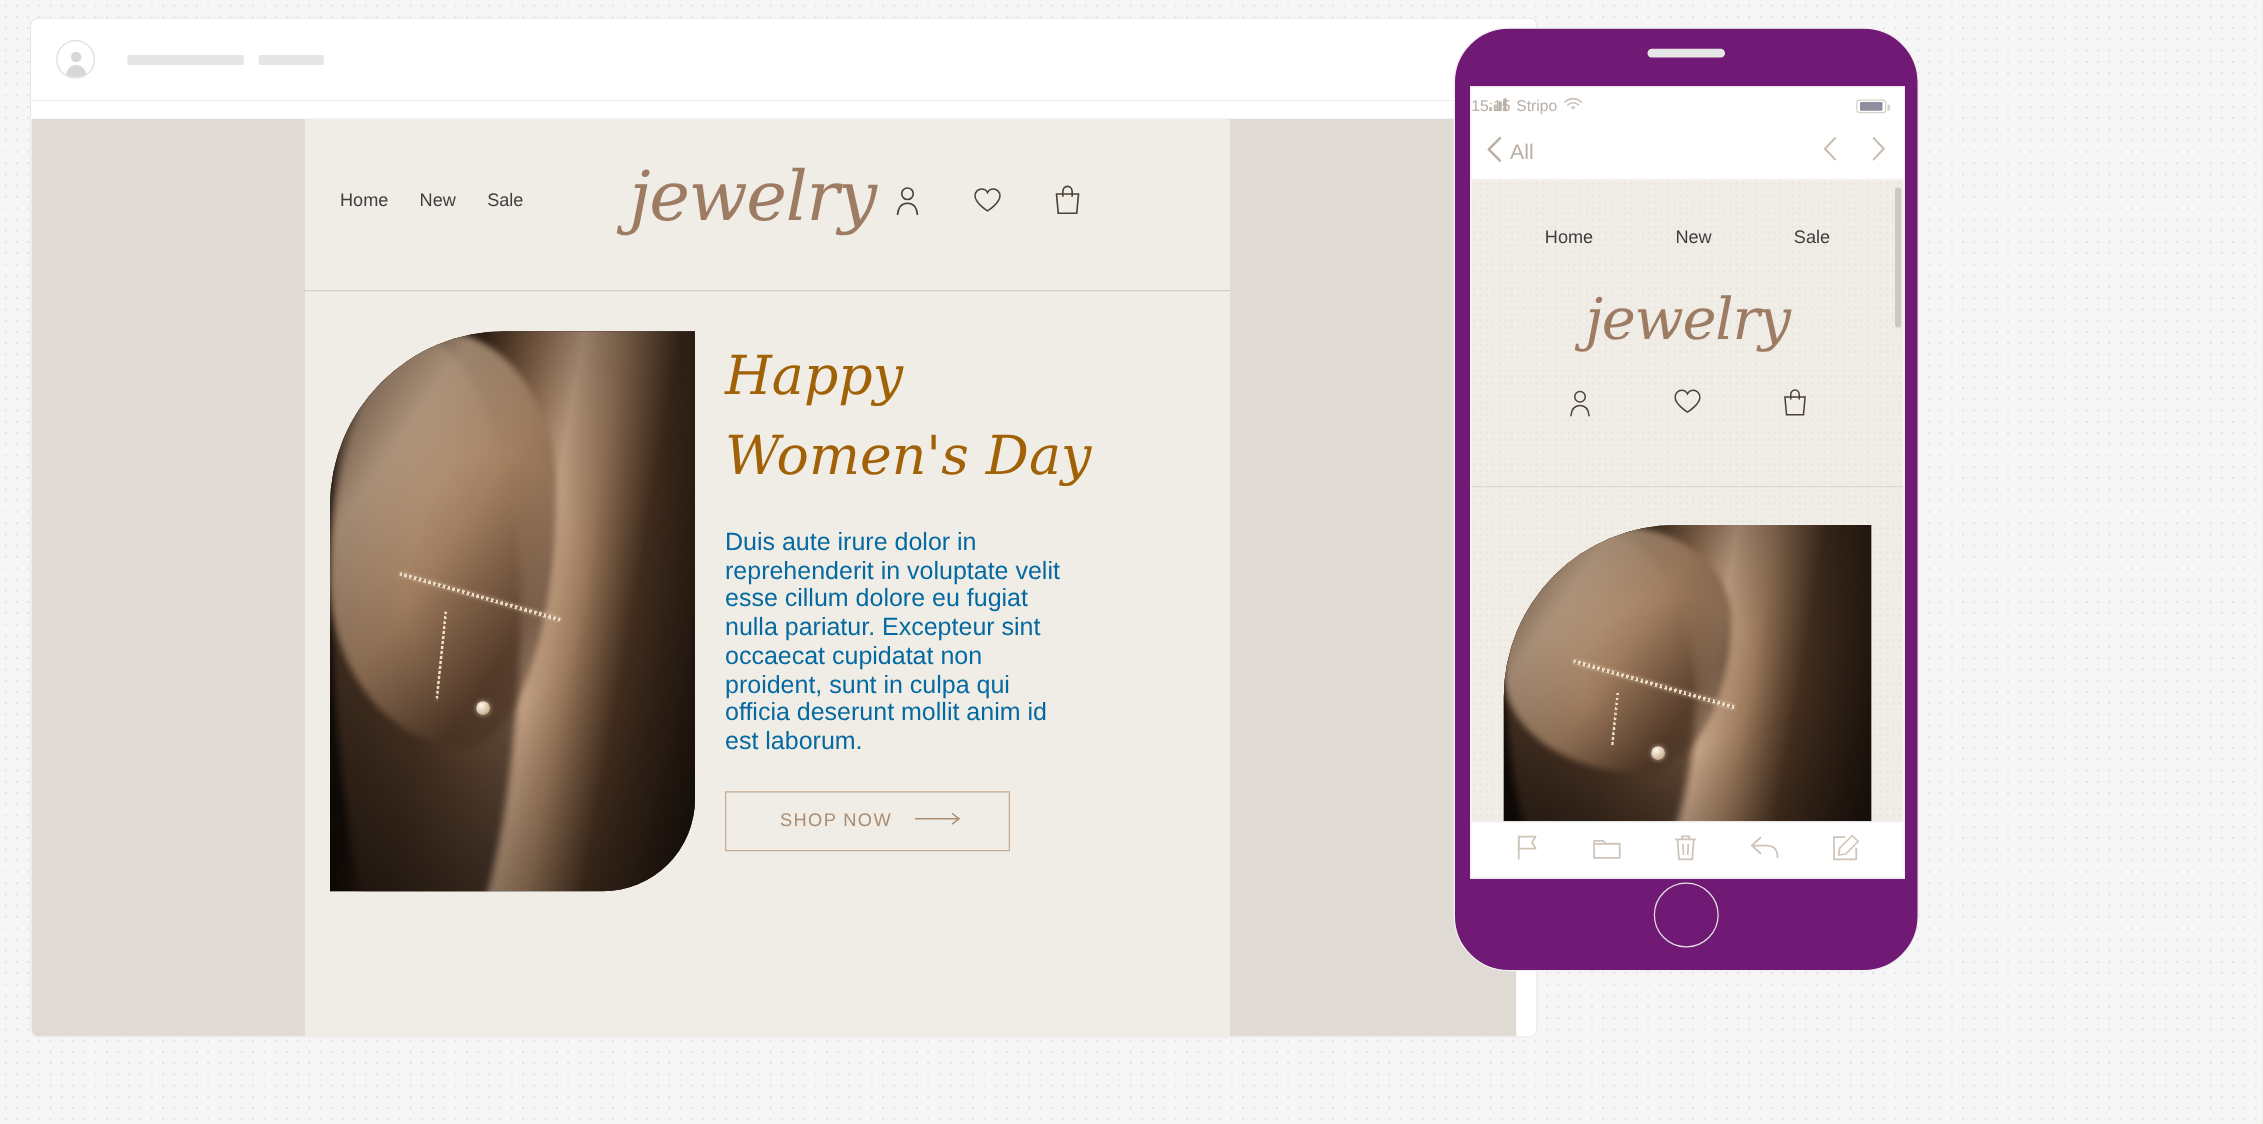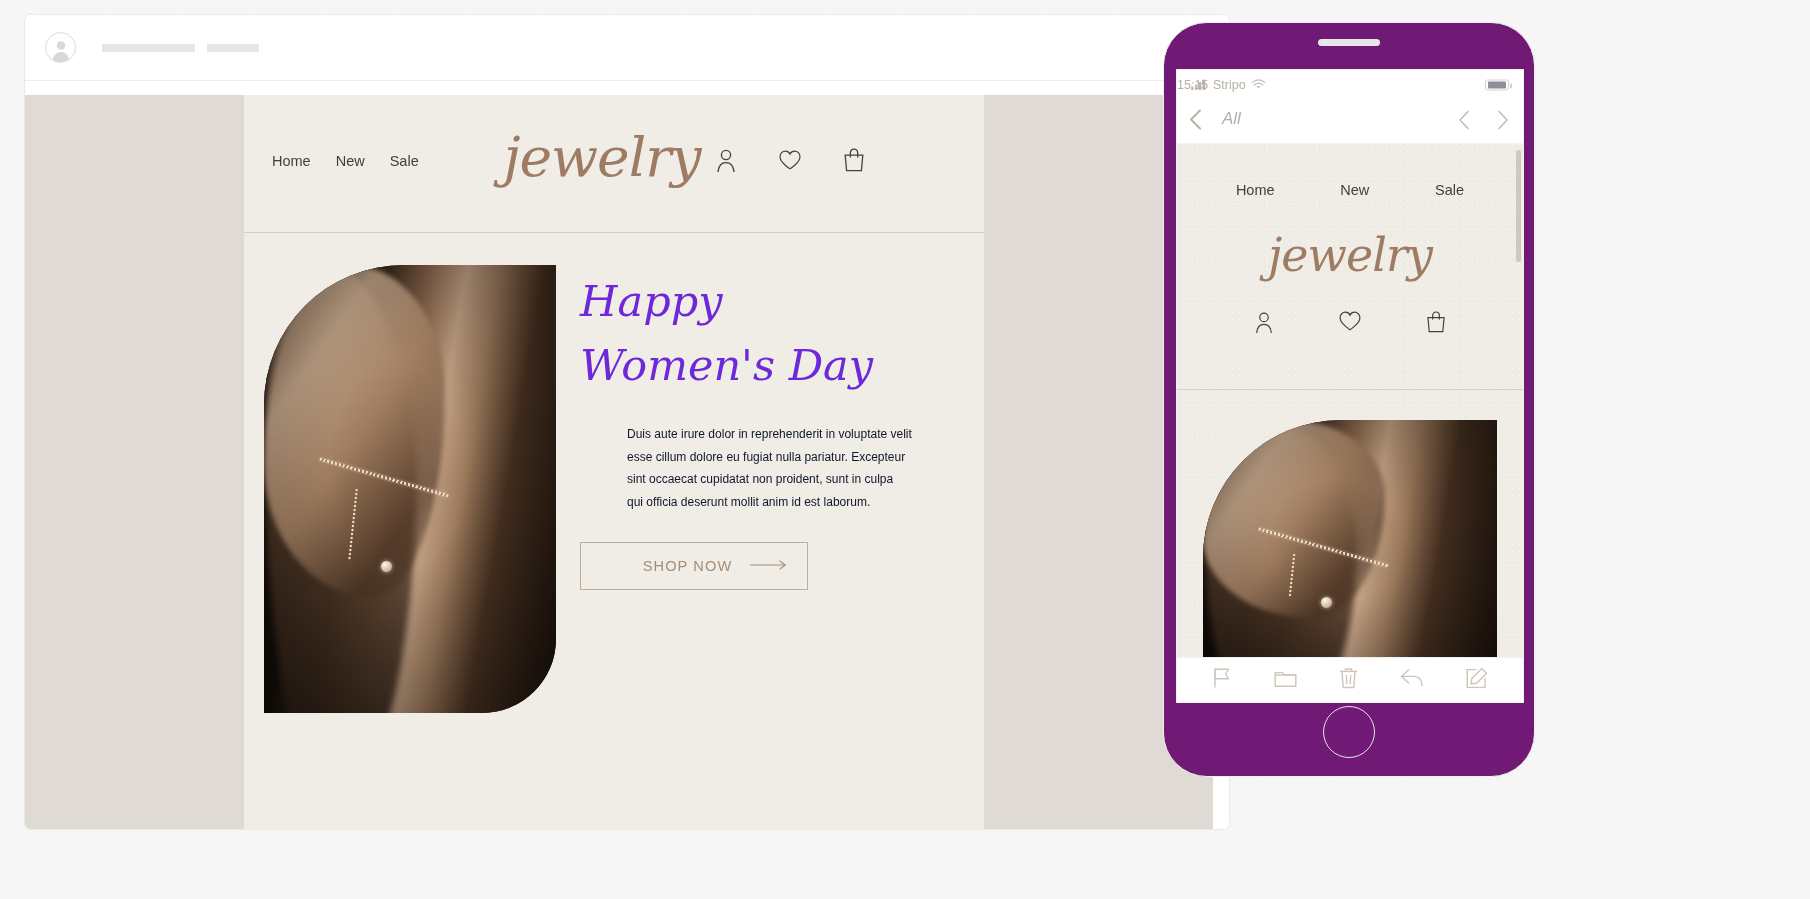--- a/index.html
+++ b/index.html
@@ -119,36 +119,35 @@
     background: #2a1d16;
   }
   #hero-image .ph { position:absolute; inset:0; }
 
   #hero-text { flex: 1; padding-left: 24px; padding-top: 4px; }
   #hero-heading {
     font-family: "DejaVu Serif", serif;
     font-style: italic;
     font-size: 43px;
     line-height: 64px;
-    color: #6d28d9;
+    color: #a16207;
     margin-bottom: 26px;
   }
   #hero-para {
-    font-size: 12px;
+    font-size: 20px;
     line-height: 22.7px;
-    color: #0f172a;
+    color: #0369a1;
     width: 285px;
-    margin-left: 47px;
   }
   #shop-now {
     margin-top: 28px;
     width: 228px; height: 48px;
     border: 1px solid #c4ab93;
     background: transparent;
-    display: flex; align-items: center; justify-content: center; gap: 18px;
+    display: flex; align-items: center; justify-content: flex-start; gap: 18px;
     cursor: pointer;
     padding-left: 43px;
   }
   #shop-now .lbl {
     font-size: 14.6px; letter-spacing: 1.1px; color: #a68d74;
     font-family: "Liberation Sans", sans-serif;
   }
   #shop-now .arr { display: block; }
 
   
@@ -199,21 +198,21 @@
     width: 24px; height: 11px; border: 1px solid #d8d0c7; border-radius: 2.5px;
     display: flex; align-items: center;
   }
   #battery .fill { height: 7px; width: 18px; margin-left: 1.5px; background: #8f8e9f; border-radius: 1px; }
   #battery .nub { position: absolute; right: -3.5px; top: 3px; width: 2px; height: 5px; background: #d8d0c7; border-radius: 0 1px 1px 0; }
 
   #mail-navbar {
     height: 44px; display: flex; align-items: center; padding: 0 12px;
     position: relative; border-bottom: 1px solid #f3f3f3;
   }
-  #back-all { display: flex; gap: 20px; cursor: pointer; font-style: italic; }
+  #back-all { display: flex; align-items: center; gap: 6px; cursor: pointer; }
   #back-all .lbl { font-size: 17px; color: #b8afa6; }
   #mail-arrows { position: absolute; right: 14px; display: flex; gap: 27px; }
 
   #mobile-scroll-area { position: relative; height: 559px; overflow: hidden; }
   #m-email-header {
     height: 246px; position: relative;
     border-bottom: 1px solid #d8cfc4;
   }
   #m-nav {
     position: absolute; top: 38px; left: 0; width: 100%;

